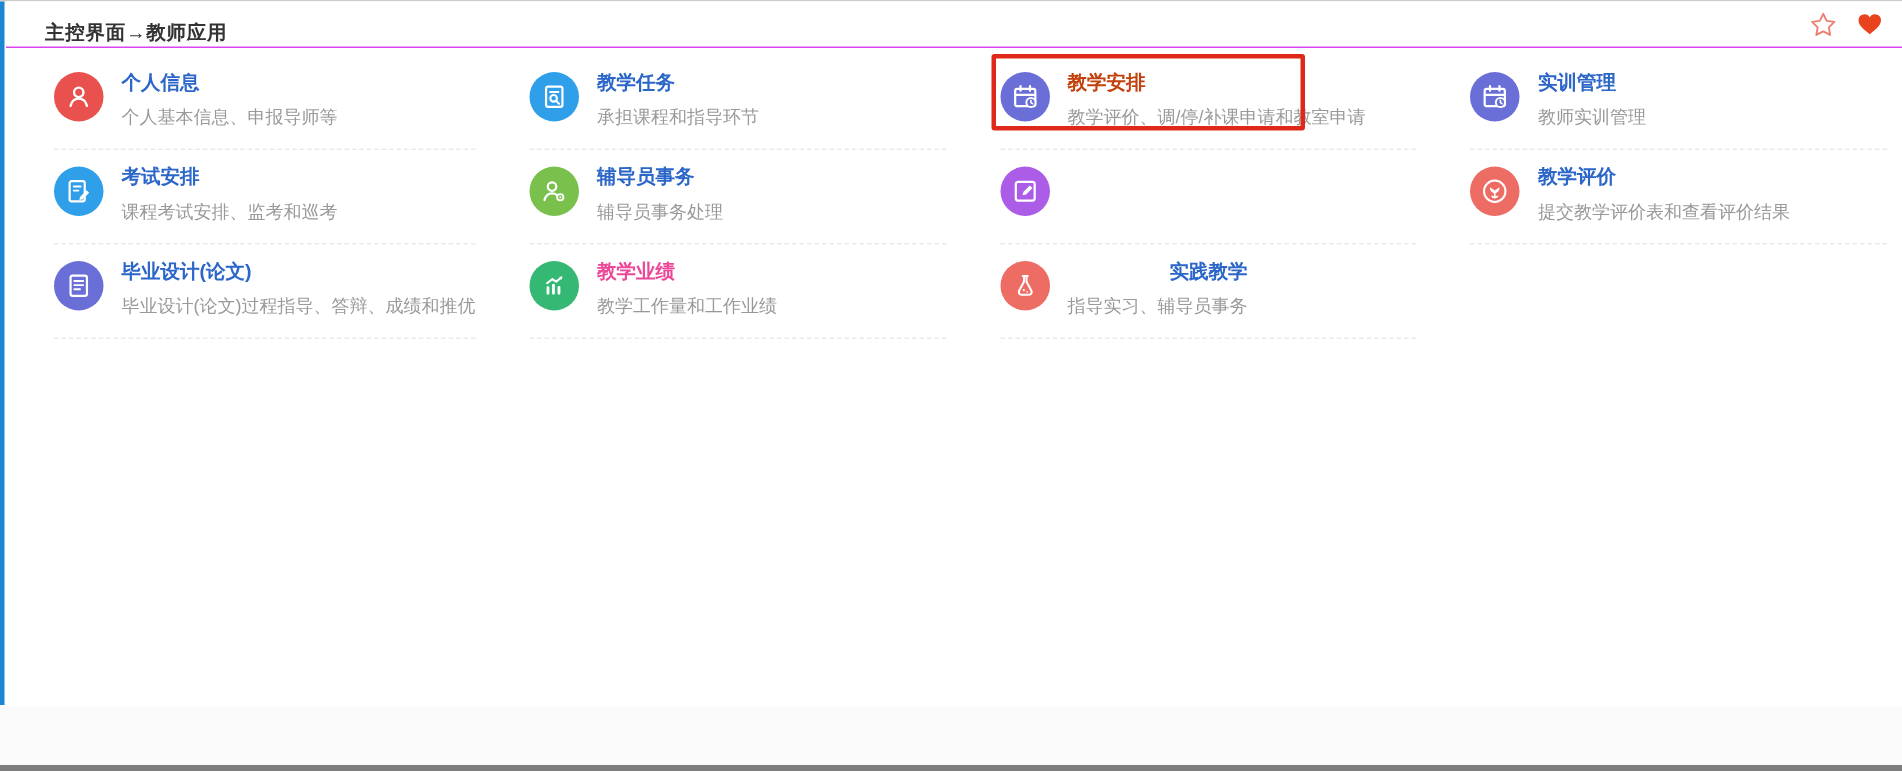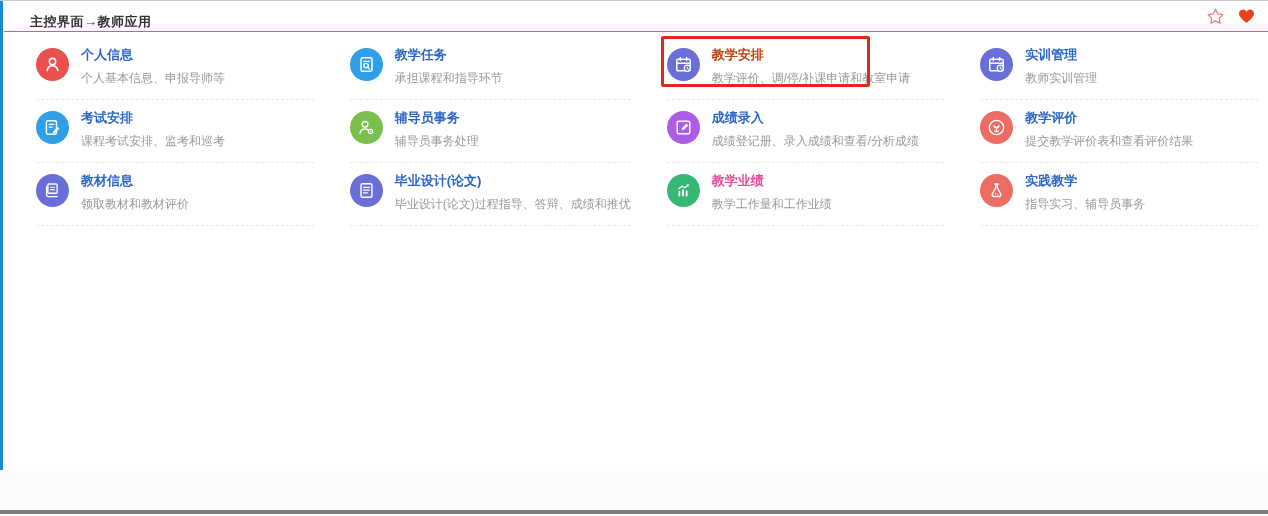--- a/index.html
+++ b/index.html
@@ -136,49 +136,32 @@
       <div class="tile-sub">辅导员事务处理</div>
     </span>
   </div>
       <div class="cell">
     <span class="icon-circle" style="background: rgb(171, 93, 232); color: rgb(171, 93, 232);">
           <svg viewBox="0 0 20 20">
             <rect x="4" y="4" width="12" height="12" rx="1.5" stroke="#fff" fill="none" stroke-linecap="round" stroke-linejoin="round" stroke-width="1.4"></rect>
             <path d="M8.2 12.6l.7-2.3 4-4 1.7 1.7-4 4z" fill="#fff"></path>
           </svg>
         </span>
-    <span class="tile-text">
-      <div class="tile-title" style="color: rgb(43, 102, 200);">成绩录入</div>
-      <div class="tile-sub">成绩登记册、录入成绩和查看/分析成绩</div>
-    </span>
   </div>
       <div class="cell">
     <span class="icon-circle" style="background: rgb(237, 108, 100); color: rgb(237, 108, 100);">
           <svg viewBox="0 0 20 20">
             <circle cx="10" cy="10" r="6.8" stroke="#fff" fill="none" stroke-linecap="round" stroke-linejoin="round" stroke-width="1.3"></circle>
             <path d="M6.8 7.6c.4 2.3 1.5 3.6 3.2 3.6s2.8-1.3 3.2-3.6c-1.2.5-2 .9-3.2 2-1.2-1.1-2-1.5-3.2-2z" fill="#fff"></path>
             <path d="M10 11.4v2.6M8.3 13.3c.6.5 1.1.7 1.7.7s1.1-.2 1.7-.7" stroke="#fff" fill="none" stroke-linecap="round" stroke-linejoin="round" stroke-width="1.1"></path>
           </svg>
         </span>
     <span class="tile-text">
       <div class="tile-title" style="color: rgb(43, 102, 200);">教学评价</div>
       <div class="tile-sub">提交教学评价表和查看评价结果</div>
-    </span>
-  </div>
-      <div class="cell">
-    <span class="icon-circle" style="background: rgb(106, 111, 216); color: rgb(106, 111, 216);">
-          <svg viewBox="0 0 20 20">
-            <rect x="5.6" y="3.8" width="8.8" height="8.8" rx="1" stroke="#fff" fill="none" stroke-linecap="round" stroke-linejoin="round" stroke-width="1.3"></rect>
-            <path d="M4.4 6.2v8.2c0 .8.6 1.4 1.4 1.4h8.6" stroke="#fff" fill="none" stroke-linecap="round" stroke-linejoin="round" stroke-width="1.3"></path>
-            <path d="M8.2 6.9h3.6M8.2 9.2h3.6" stroke="#fff" fill="none" stroke-linecap="round" stroke-linejoin="round" stroke-width="1.1"></path>
-          </svg>
-        </span>
-    <span class="tile-text">
-      <div class="tile-title" style="color: rgb(43, 102, 200);">教材信息</div>
-      <div class="tile-sub">领取教材和教材评价</div>
     </span>
   </div>
       <div class="cell">
     <span class="icon-circle" style="background: rgb(106, 111, 216); color: rgb(106, 111, 216);">
           <svg viewBox="0 0 20 20">
             <rect x="4.8" y="3.6" width="10.4" height="12.8" rx="1.4" stroke="#fff" fill="none" stroke-linecap="round" stroke-linejoin="round" stroke-width="1.4"></rect>
             <path d="M7.2 7h5.6M7.2 9.6h5.6M7.2 12.2h3.6" stroke="#fff" fill="none" stroke-linecap="round" stroke-linejoin="round" stroke-width="1.2"></path>
           </svg>
         </span>
     <span class="tile-text">
@@ -202,21 +185,21 @@
       <div class="cell">
     <span class="icon-circle" style="background: rgb(237, 108, 100); color: rgb(237, 108, 100);">
           <svg viewBox="0 0 20 20">
             <path d="M8.4 3.8h3.2" stroke="#fff" fill="none" stroke-linecap="round" stroke-linejoin="round" stroke-width="1.3"></path>
             <path d="M9.2 4v3.4l-3.1 5.8c-.6 1.1.2 2.5 1.5 2.5h4.8c1.3 0 2.1-1.4 1.5-2.5l-3.1-5.8V4" stroke="#fff" fill="none" stroke-linecap="round" stroke-linejoin="round" stroke-width="1.3"></path>
             <circle cx="9.1" cy="12.8" r=".7" fill="#fff"></circle>
             <circle cx="11.2" cy="13.9" r=".5" fill="#fff"></circle>
           </svg>
         </span>
     <span class="tile-text">
-      <div class="tile-title" style="color: rgb(43, 102, 200);">实践教学</div>
+      <div class="tile-title" style="color: rgb(43, 102, 200); text-align: right;">实践教学</div>
       <div class="tile-sub">指导实习、辅导员事务</div>
     </span>
   </div>
     </div>
 </div>
 
 <div class="footer-band"></div>
 <div class="bottom-bar"></div>
 
 </body></html>

